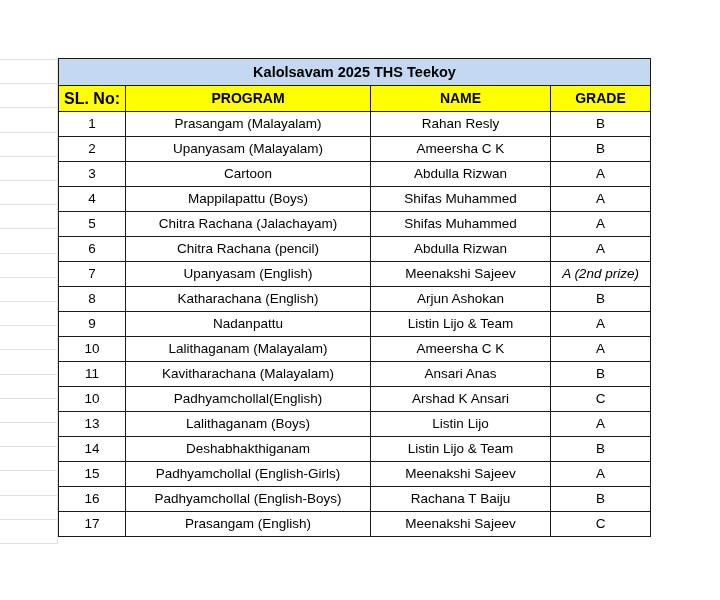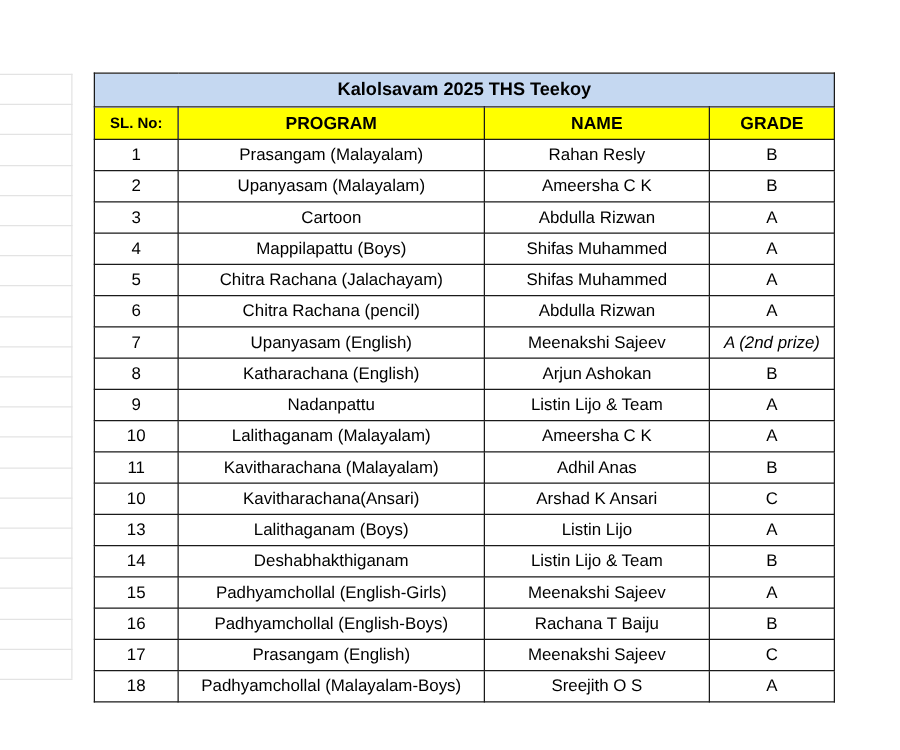--- a/index.html
+++ b/index.html
@@ -37,21 +37,20 @@
     width: 1px;
     background: #e3e3e3;
   }
 
   
   #table-wrap {
     position: absolute;
     left: 58px;
     top: 58px;
     width: 592px;
-    margin-left: 17px;
   }
   table.result-table {
     border-collapse: collapse;
     table-layout: fixed;
     width: 592px;
     background: #ffffff;
   }
   table.result-table td,
   table.result-table th {
     border: 1.6px solid #1a1a1a;
@@ -81,21 +80,21 @@
     line-height: 26px;
   }
   tr.header-row td {
     background: #ffff00;
     font-weight: bold;
     font-size: 14px;
     height: 25px;
     line-height: 25px;
   }
   tr.header-row td.h-sl {
-    font-size: 12px;
+    font-size: 16px;
     text-align: center;
   }
   td.cell-grade-long {
     font-size: 13px;
     font-style: italic;
   }
 </style>
 </head>
 <body>
 
@@ -199,26 +198,26 @@
         </tr>
         <tr>
           <td>10</td>
           <td>Lalithaganam (Malayalam)</td>
           <td>Ameersha C K</td>
           <td>A</td>
         </tr>
         <tr>
           <td>11</td>
           <td>Kavitharachana (Malayalam)</td>
-          <td>Adhil Anas</td>
+          <td>Ansari Anas</td>
           <td>B</td>
         </tr>
         <tr>
           <td>10</td>
-          <td>Kavitharachana(Ansari)</td>
+          <td>Padhyamchollal(English)</td>
           <td>Arshad K Ansari</td>
           <td>C</td>
         </tr>
         <tr>
           <td>13</td>
           <td>Lalithaganam (Boys)</td>
           <td>Listin Lijo</td>
           <td>A</td>
         </tr>
         <tr>
@@ -238,21 +237,15 @@
           <td>Padhyamchollal (English-Boys)</td>
           <td>Rachana T Baiju</td>
           <td>B</td>
         </tr>
         <tr>
           <td>17</td>
           <td>Prasangam (English)</td>
           <td>Meenakshi Sajeev</td>
           <td>C</td>
         </tr>
-        <tr>
-          <td>18</td>
-          <td>Padhyamchollal (Malayalam-Boys)</td>
-          <td>Sreejith O S</td>
-          <td>A</td>
-        </tr>
       </tbody>
   </table>
 </div>
 
 </body></html>

